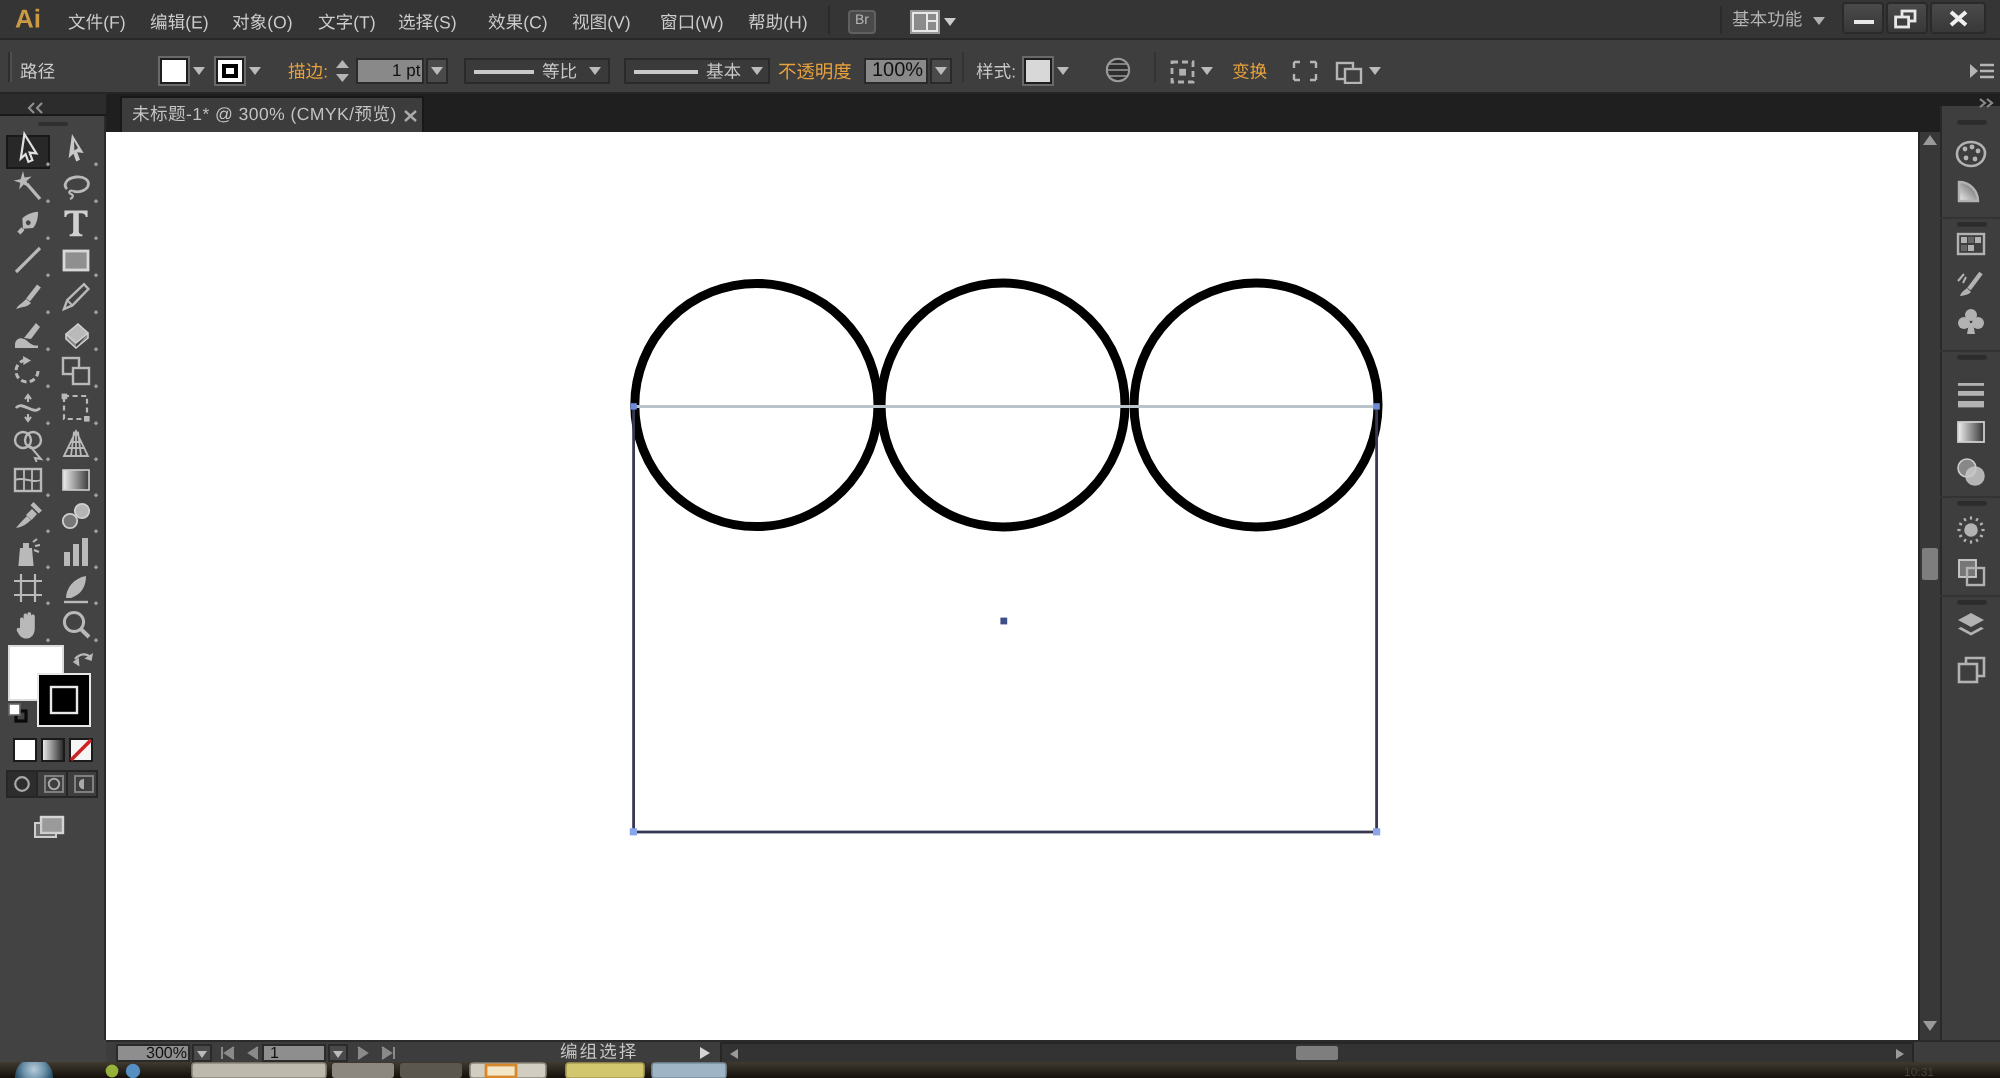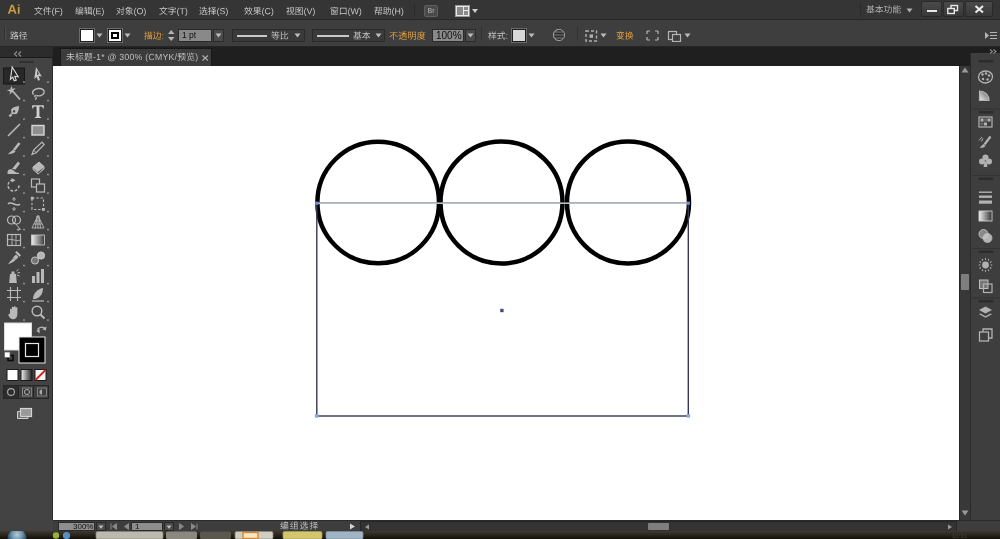--- a/index.html
+++ b/index.html
@@ -43,21 +43,21 @@
       </svg>
   <div class="abs" style="left:108px;top:9px;width:14px;height:13px;background:#fff;border:1px solid #1e1e1e;box-shadow:0 0 0 1px #6a6a6a"></div>
   <div class="abs" style="left:111px;top:12px;width:8px;height:7px;background:#fff;border:2px solid #000"></div>
   <svg class="abs" style="left:124px;top:13px" width="8" height="5">
         <path d="M0.5 0.5 L6.5 0.5 L3.5 4.5 Z" fill="#bbb"></path>
       </svg>
   <svg class="abs" style="left:167px;top:9px" width="9" height="13">
         <path d="M1 5 L7.5 5 L4.2 1 Z" fill="#b5b5b5"></path>
         <path d="M1 8 L7.5 8 L4.2 12 Z" fill="#b5b5b5"></path>
       </svg>
-  <div class="abs" style="left:178px;top:9px;width:34px;height:13px;background:#898989;border:1px solid #2a2a2a;font-size:8.5px;color:#111;line-height:11px;padding-left:3px">1 pt</div>
+  <div class="abs" style="left:178px;top:9px;width:34px;height:13px;background:#898989;border:1px solid #2a2a2a;font-size:8.5px;color:#111;line-height:11px;padding-left:17px">1 pt</div>
   <div class="abs" style="left:213px;top:9px;width:11px;height:13px;background:#4a4a4a;border:1px solid #2a2a2a"></div>
   <svg class="abs" style="left:215px;top:13px" width="8" height="5">
         <path d="M0.5 0.5 L6.5 0.5 L3.5 4.5 Z" fill="#bbb"></path>
       </svg>
   <div class="abs" style="left:232px;top:9px;width:73px;height:13px;background:#3a3a3a;border:1px solid #2a2a2a"></div>
   <div class="abs" style="left:237px;top:15px;width:30px;height:1.6px;background:#c9c9c9"></div>
   <svg class="abs" style="left:294px;top:13px" width="8" height="5">
         <path d="M0.5 0.5 L6.5 0.5 L3.5 4.5 Z" fill="#bbb"></path>
       </svg>
   <div class="abs" style="left:312px;top:9px;width:73px;height:13px;background:#3a3a3a;border:1px solid #2a2a2a"></div>

